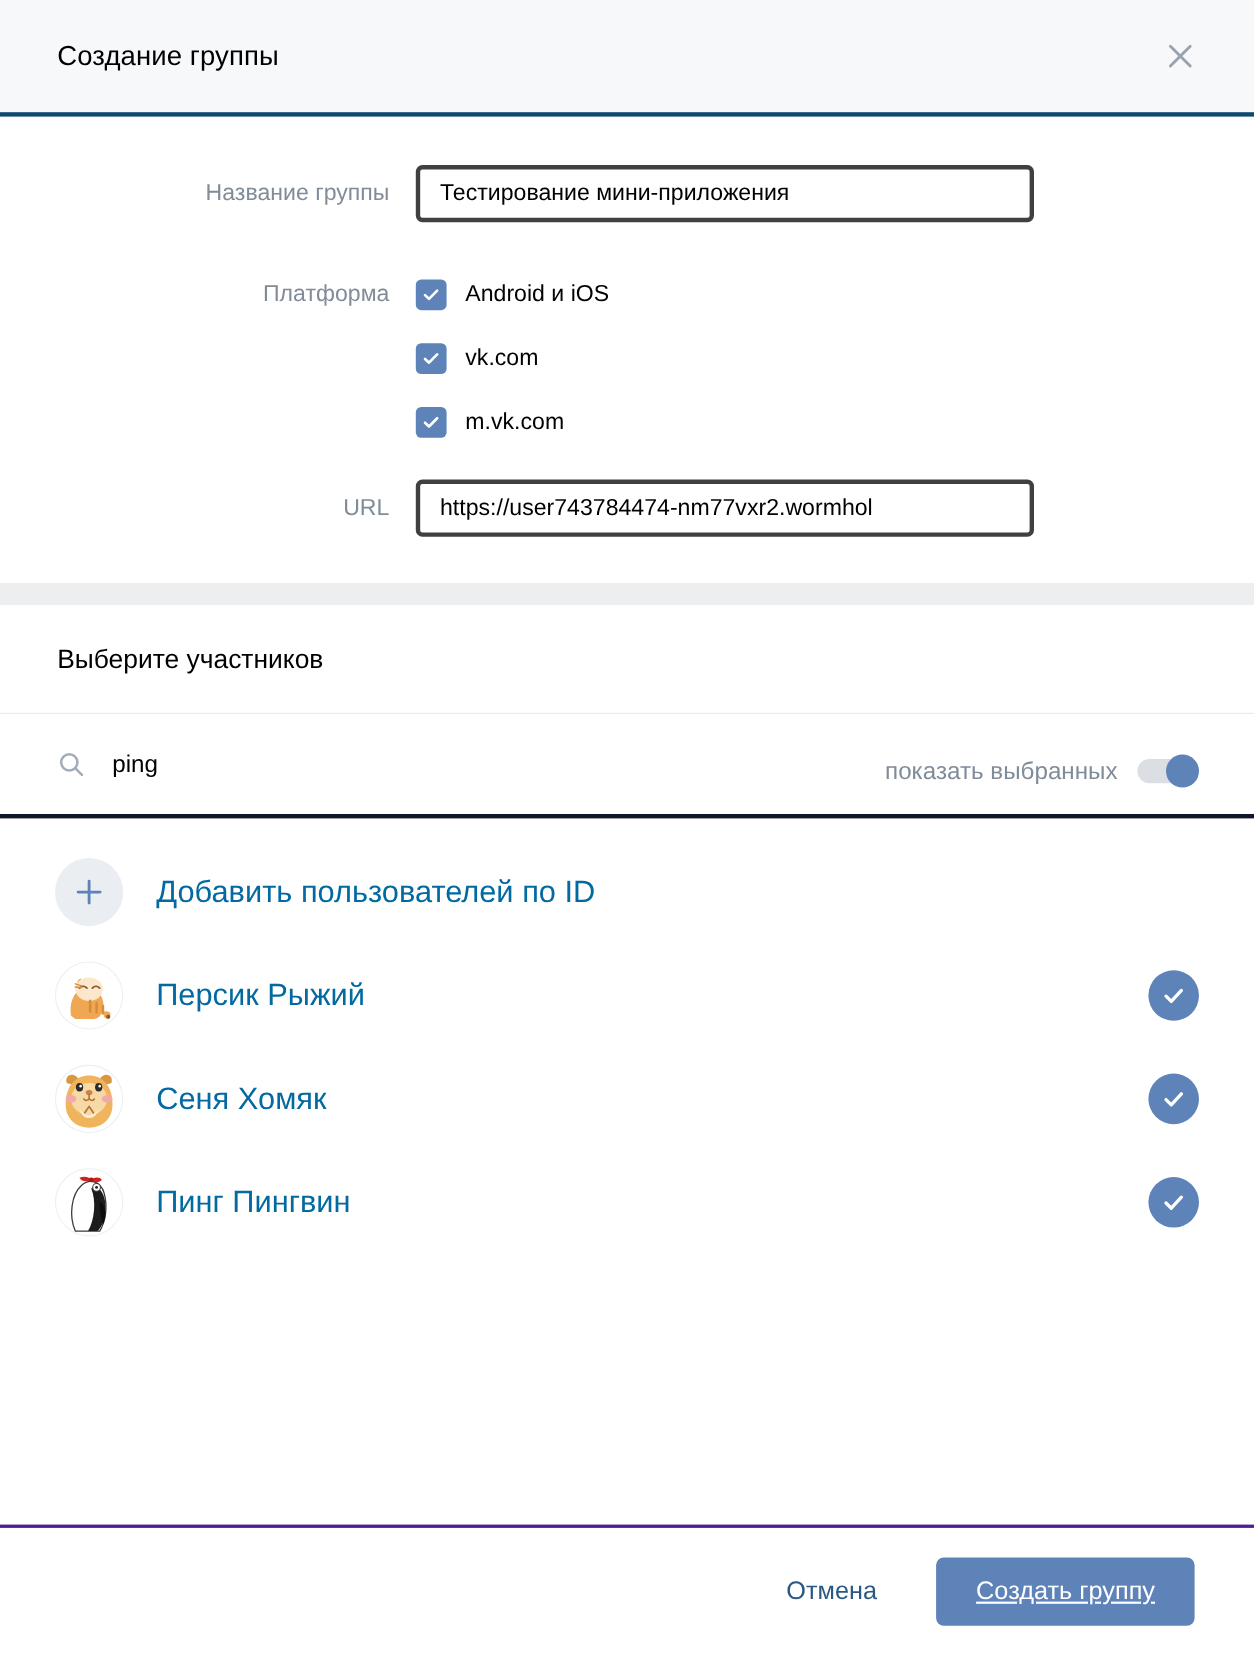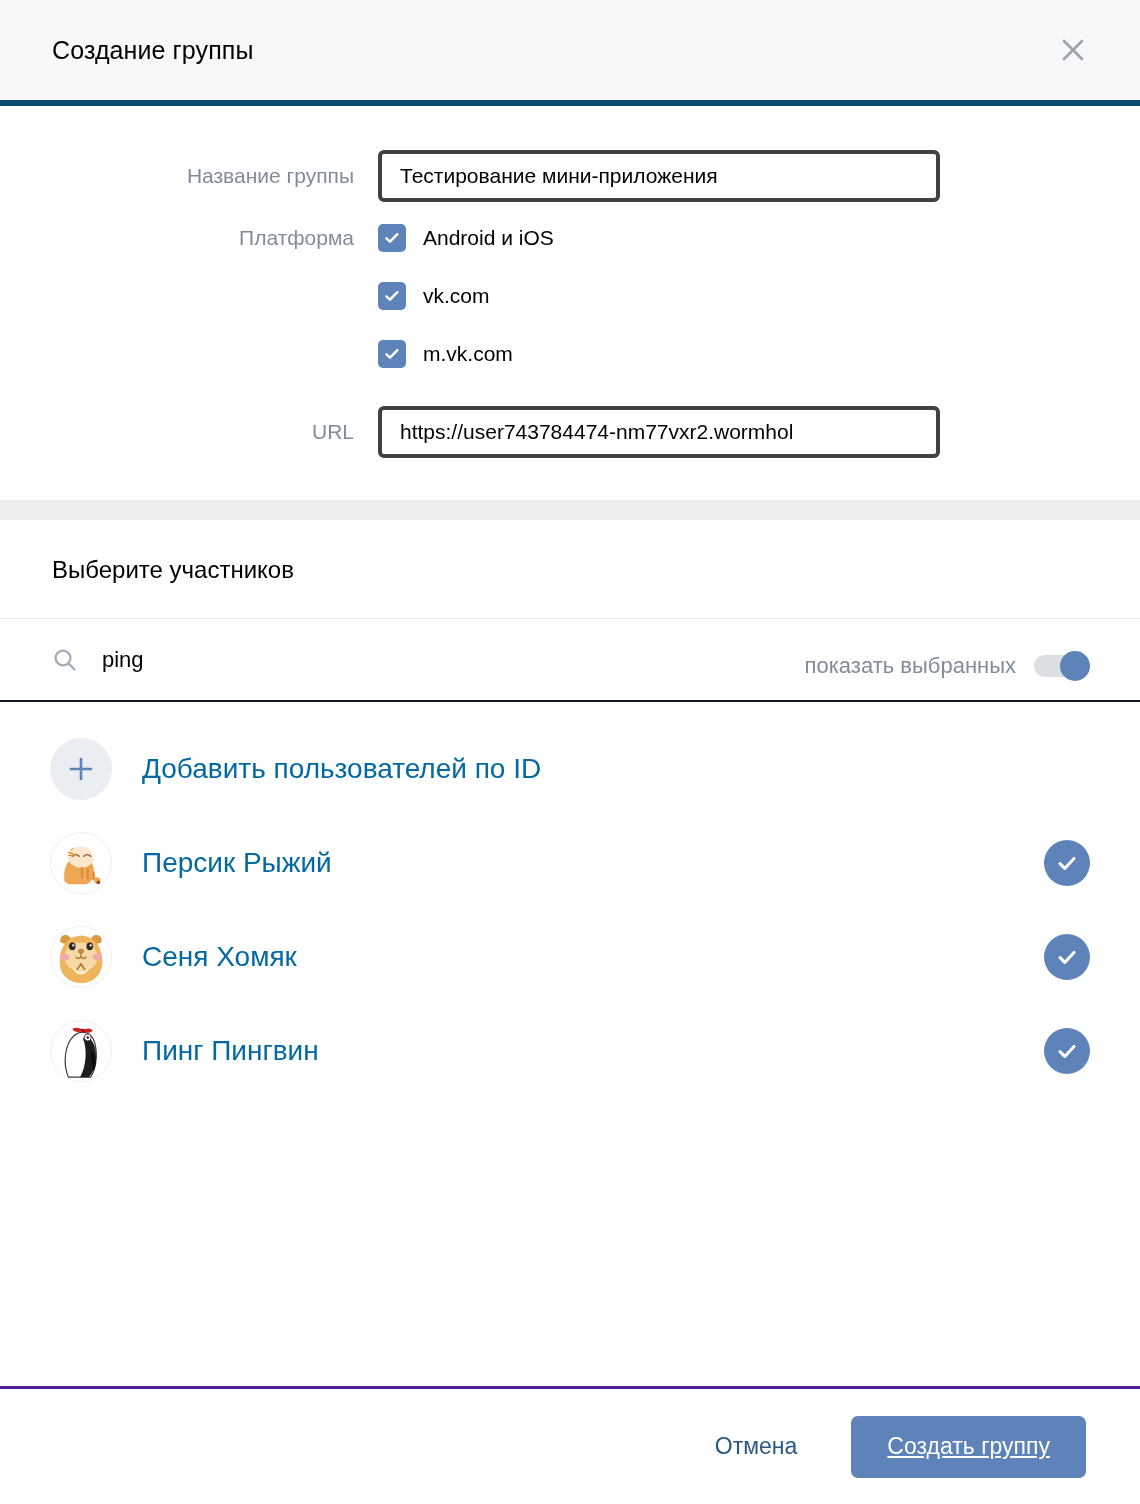--- a/index.html
+++ b/index.html
@@ -16,21 +16,21 @@
     display: flex; flex-direction: column;
     background: #ffffff;
     position: relative;
   }
 
   
   .dialog-header {
     height: 106px;
     flex: 0 0 106px;
     background: #f7f8fa;
-    border-bottom: 6px solid #0c4a6e;
+    border-bottom: 4px solid #0c4a6e;
     display: flex;
     align-items: center;
     padding: 0 36px 0 52px;
     position: relative;
   }
   .dialog-title {
     font-size: 25px;
     color: #000000;
     letter-spacing: 0.1px;
   }
@@ -73,21 +73,21 @@
     border-radius: 6px;
     background: #ffffff;
     font-family: "Liberation Sans", "DejaVu Sans", sans-serif;
     font-size: 21px;
     color: #000000;
     padding: 0 18px;
     outline: none;
   }
   .text-input::placeholder { color: #a5abb3; }
 
-  .row-gap-name { margin-bottom: 10px; }
+  .row-gap-name { margin-bottom: 40px; }
 
   
   .checkbox-line {
     display: flex;
     align-items: center;
     height: 52px;
   }
   .checkbox-line + .checkbox-line { margin-top: 6px; }
   .cbx {
     width: 28px; height: 28px;
@@ -115,23 +115,23 @@
 
   
   .members-head {
     padding: 36px 52px 34px 52px;
   }
   .members-title {
     font-size: 24px;
     color: #000000;
   }
   .search-row {
-    height: 84px;
+    height: 96px;
     border-top: 1px solid #e7e8ec;
-    border-bottom: 2px solid #0f172a;
+    border-bottom: 4px solid #0f172a;
     display: flex;
     align-items: center;
     padding: 0 50px 0 52px;
   }
   .search-icon { flex: 0 0 auto; display: flex; align-items: center; }
   .search-input {
     border: none; outline: none;
     background: transparent;
     font-family: "Liberation Sans", "DejaVu Sans", sans-serif;
     font-size: 22px;

